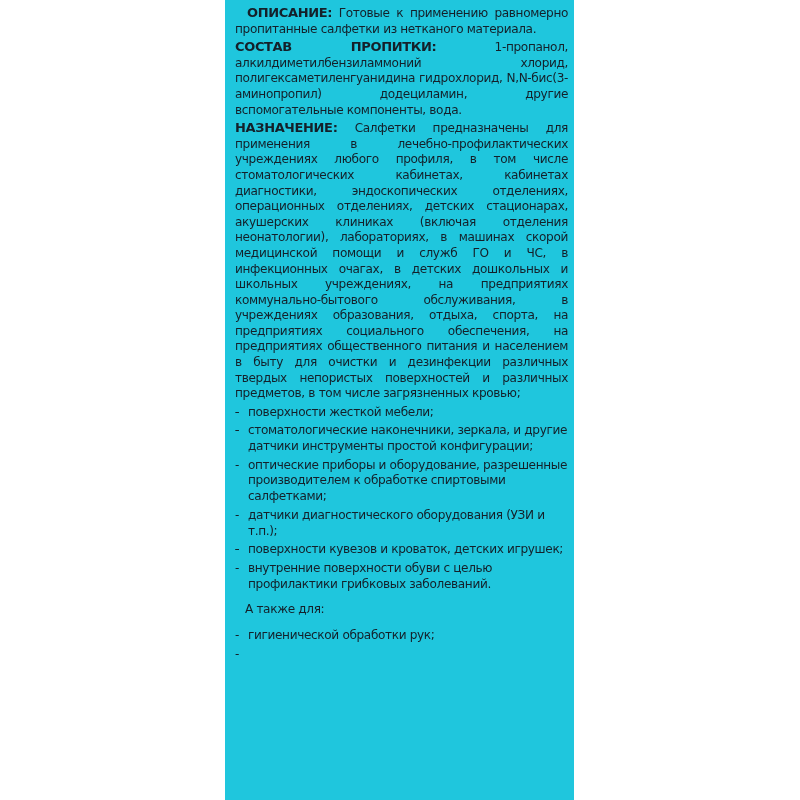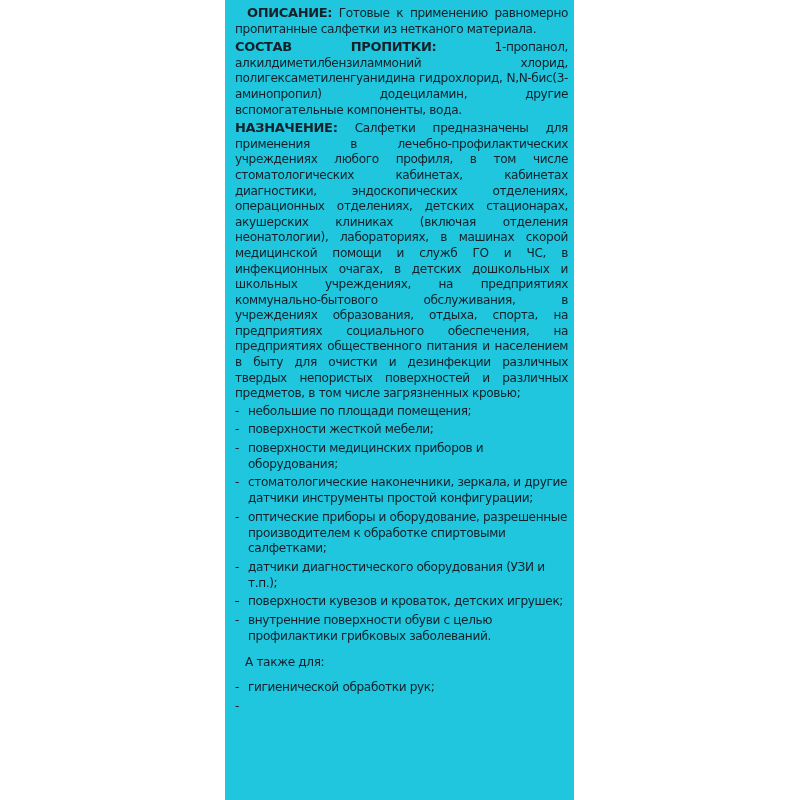--- a/index.html
+++ b/index.html
@@ -65,23 +65,23 @@
 
 <div class="panel">
 
   <p class="para"><span class="first"></span><span class="lbl">ОПИСАНИЕ:</span><span> Готовые к применению равномерно пропитанные салфетки из нетканого материала.</span></p>
 
   <p class="para"><span class="lbl">СОСТАВ ПРОПИТКИ:</span><span> 1-пропанол, алкилдиметилбензиламмоний хлорид, полигексаметиленгуанидина гидрохлорид, N,N-бис(3-аминопропил) додециламин, другие вспомогательные компоненты, вода.</span></p>
 
   <p class="para"><span class="lbl">НАЗНАЧЕНИЕ:</span><span> Салфетки предназначены для применения в лечебно-профилактических учреждениях любого профиля, в том числе стоматологических кабинетах, кабинетах диагностики, эндоскопических отделениях, операционных отделениях, детских стационарах, акушерских клиниках (включая отделения неонатологии), лабораториях, в машинах скорой медицинской помощи и служб ГО и ЧС, в инфекционных очагах, в детских дошкольных и школьных учреждениях, на предприятиях коммунально-бытового обслуживания, в учреждениях образования, отдыха, спорта, на предприятиях социального обеспечения, на предприятиях общественного питания и населением в быту для очистки и дезинфекции различных твердых непористых поверхностей и различных предметов, в том числе загрязненных кровью;</span></p>
 
   <ul class="list">
-    <li><span class="dash">-</span><span>небольшие по площади помещения;</span></li>
+    <li><span class="dash">-</span></li>
     <li><span class="dash">-</span><span>поверхности жесткой мебели;</span></li>
-    <li><span class="dash">-</span><span>поверхности медицинских приборов и оборудования;</span></li>
+    <li><span class="dash">-</span></li>
     <li><span class="dash">-</span><span>стоматологические наконечники, зеркала, и другие датчики инструменты простой конфигурации;</span></li>
     <li><span class="dash">-</span><span>оптические приборы и оборудование, разрешенные производителем к обработке спиртовыми салфетками;</span></li>
     <li><span class="dash">-</span><span>датчики диагностического оборудования (УЗИ и т.п.);</span></li>
     <li><span class="dash">-</span></li>
     <li><span class="dash">-</span></li>
     <li><span class="dash">-</span><span>поверхности кувезов и кроваток, детских игрушек;</span></li>
     <li><span class="dash">-</span><span>внутренние поверхности обуви с целью профилактики грибковых заболеваний.</span></li>
   </ul>
 
   <p class="also">А также для:</p>

